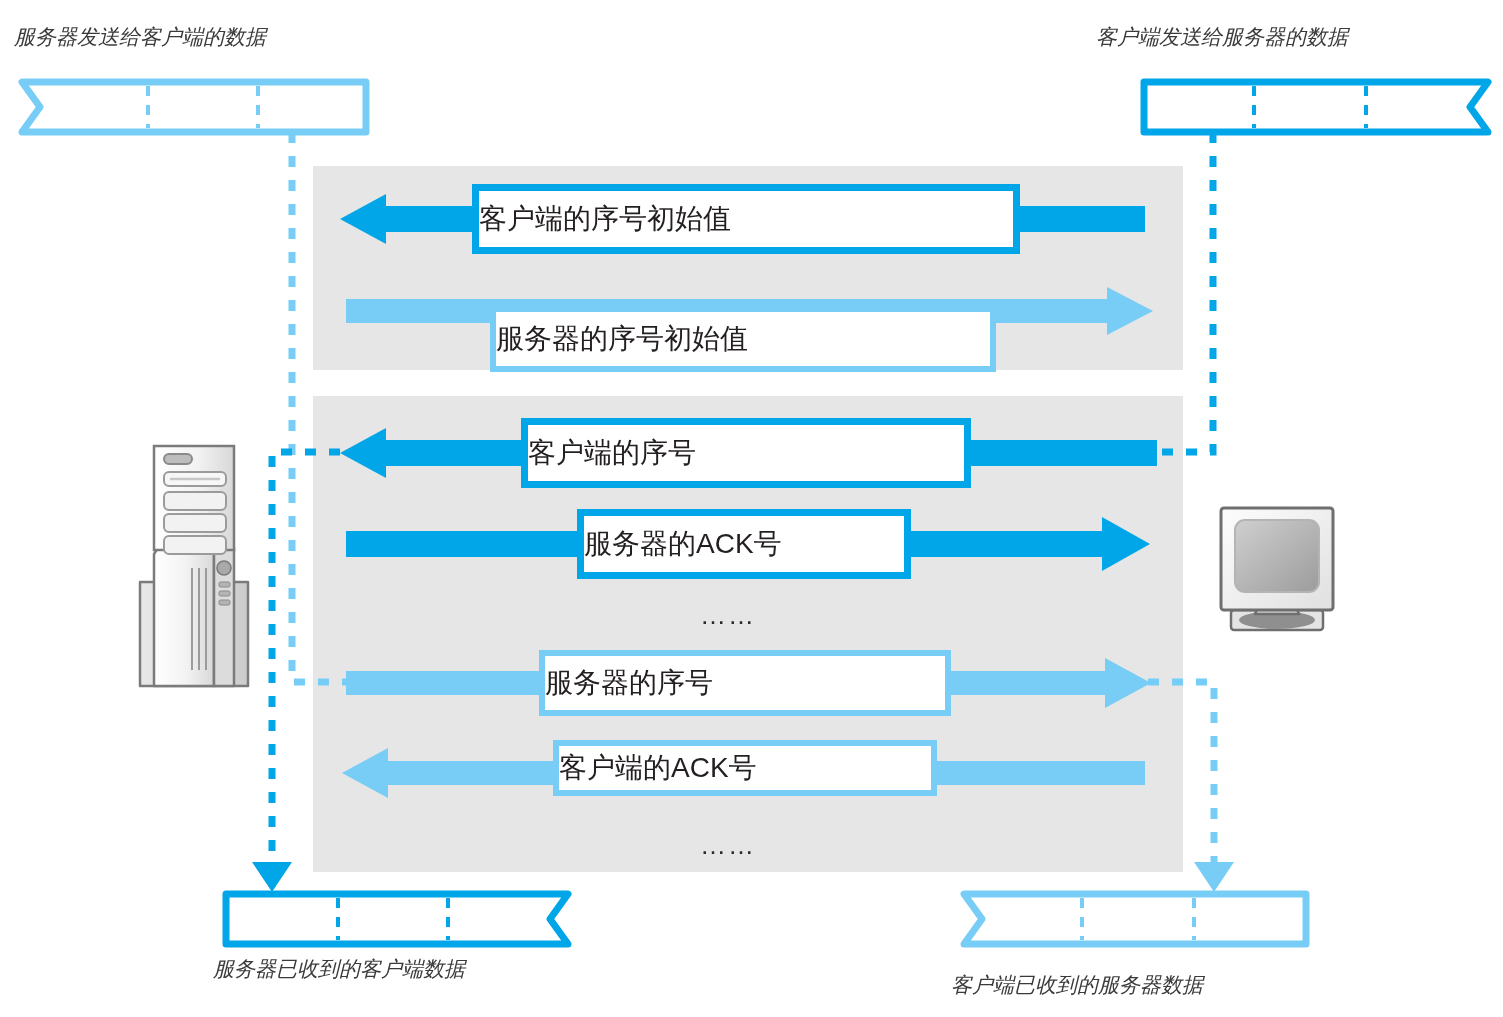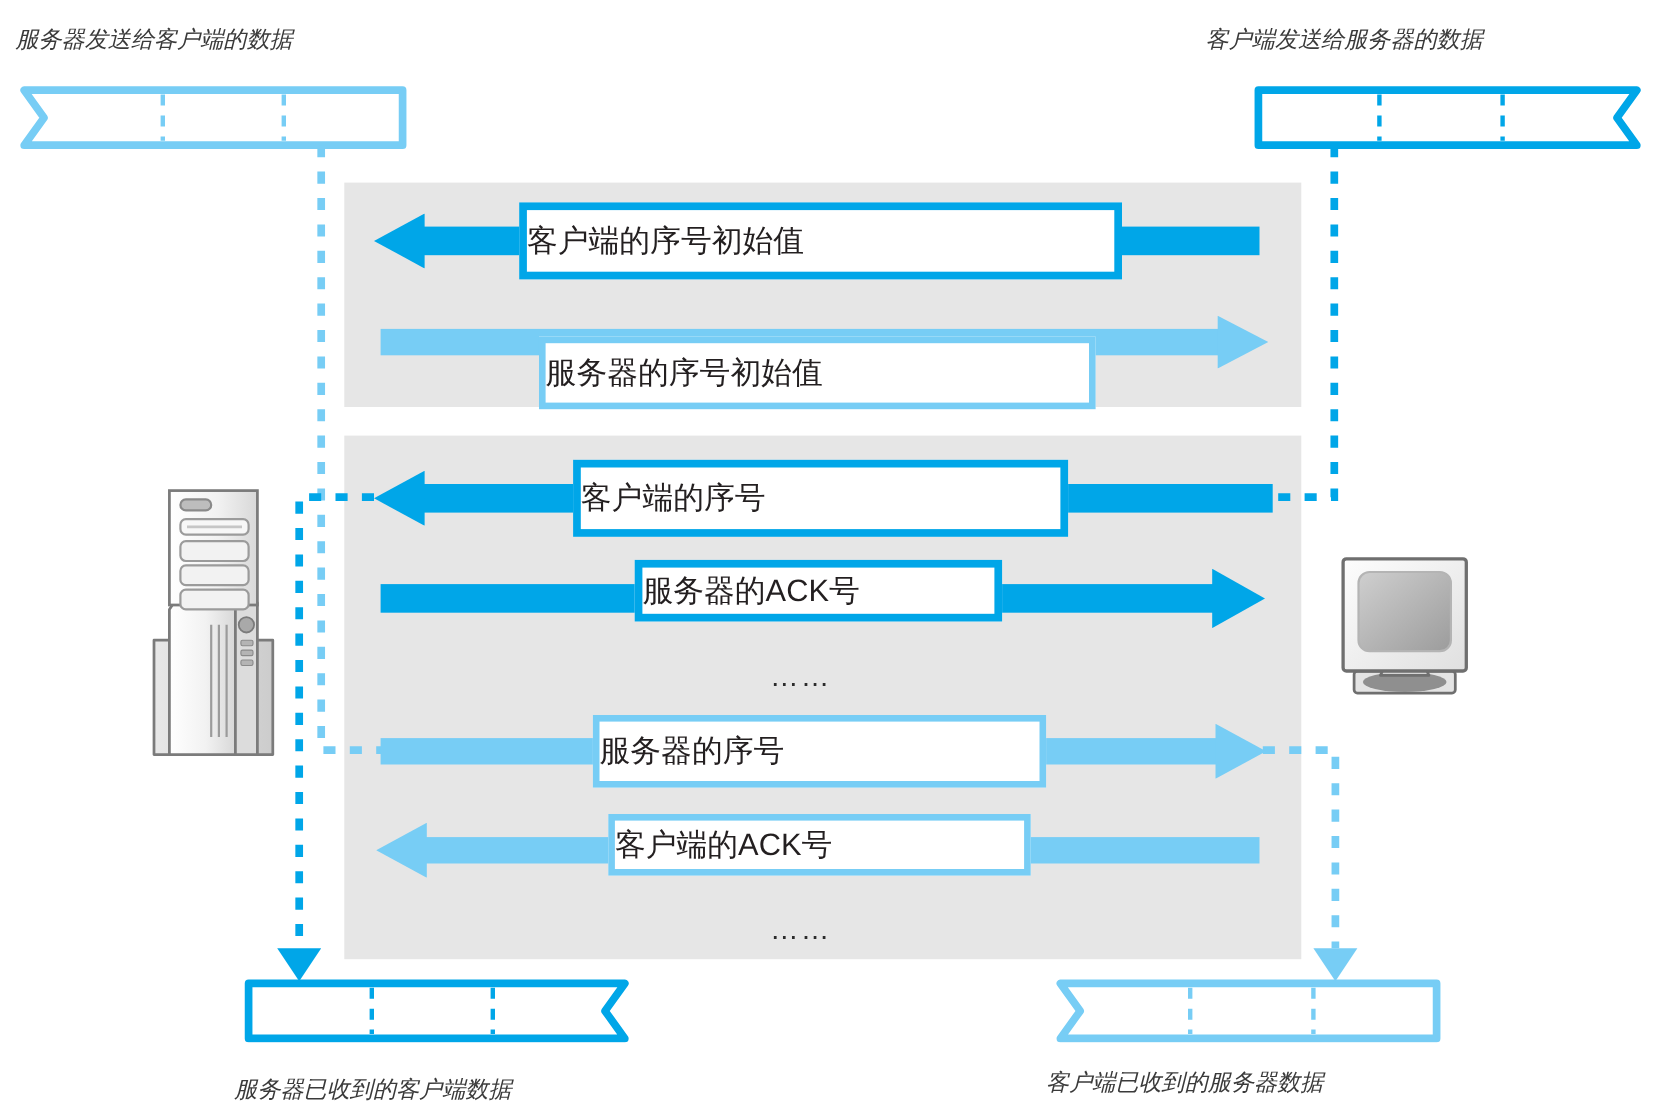--- a/index.html
+++ b/index.html
@@ -30,21 +30,21 @@
   .icon{position:absolute;}
   .icon svg{display:block;}
 </style>
 </head>
 <body>
 
 <div id="stage">
 
   <div class="cap" style="left:14px;top:26px;">服务器发送给客户端的数据</div>
   <div class="cap" style="left:1096px;top:26px;">客户端发送给服务器的数据</div>
-  <div class="cap" style="left:213px;top:980px;">服务器已收到的客户端数据</div>
+  <div class="cap" style="left:213px;top:958px;">服务器已收到的客户端数据</div>
   <div class="cap" style="left:951px;top:974px;">客户端已收到的服务器数据</div>
 
   <div class="panel" style="left:313px;top:166px;width:870px;height:204px;"></div>
   <div class="panel" style="left:313px;top:396px;width:870px;height:476px;"></div>
 
   <div class="banner" style="left:16px;top:78px;">
     <svg width="356" height="58" viewBox="0 0 356 58">
       <path d="M6 4 L350 4 L350 54 L6 54 L24 29 Z" fill="#ffffff" stroke="#77cdf5" stroke-width="7" stroke-linejoin="round"></path>
       <line x1="132" y1="8" x2="132" y2="50" stroke="#77cdf5" stroke-width="4" stroke-dasharray="10 9"></line>
       <line x1="242" y1="8" x2="242" y2="50" stroke="#77cdf5" stroke-width="4" stroke-dasharray="10 9"></line>
@@ -130,21 +130,21 @@
   <div class="rowbox" style="left:521px;top:418px;width:450px;height:70px;border:7px solid #00a6e8;">
     <span>客户端的序号</span>
   </div>
 
   <div class="shaft" style="left:346px;top:531px;width:770px;height:26px;background:#00a6e8;"></div>
   <div class="head" style="left:1100px;top:517px;">
     <svg width="50" height="54" viewBox="0 0 50 54">
         <polygon points="50,27 2,0 2,54" fill="#00a6e8"></polygon>
       </svg>
   </div>
-  <div class="rowbox" style="left:577px;top:509px;width:334px;height:56px;border:7px solid #00a6e8;">
+  <div class="rowbox" style="left:577px;top:509px;width:334px;height:70px;border:7px solid #00a6e8;">
     <span>服务器的ACK号</span>
   </div>
 
   <div class="dots" style="left:700px;top:600px;">……</div>
 
   <div class="shaft" style="left:346px;top:671px;width:770px;height:24px;background:#77cdf5;"></div>
   <div class="head" style="left:1103px;top:658px;">
     <svg width="48" height="50" viewBox="0 0 48 50">
         <polygon points="48,25 2,0 2,50" fill="#77cdf5"></polygon>
       </svg>

